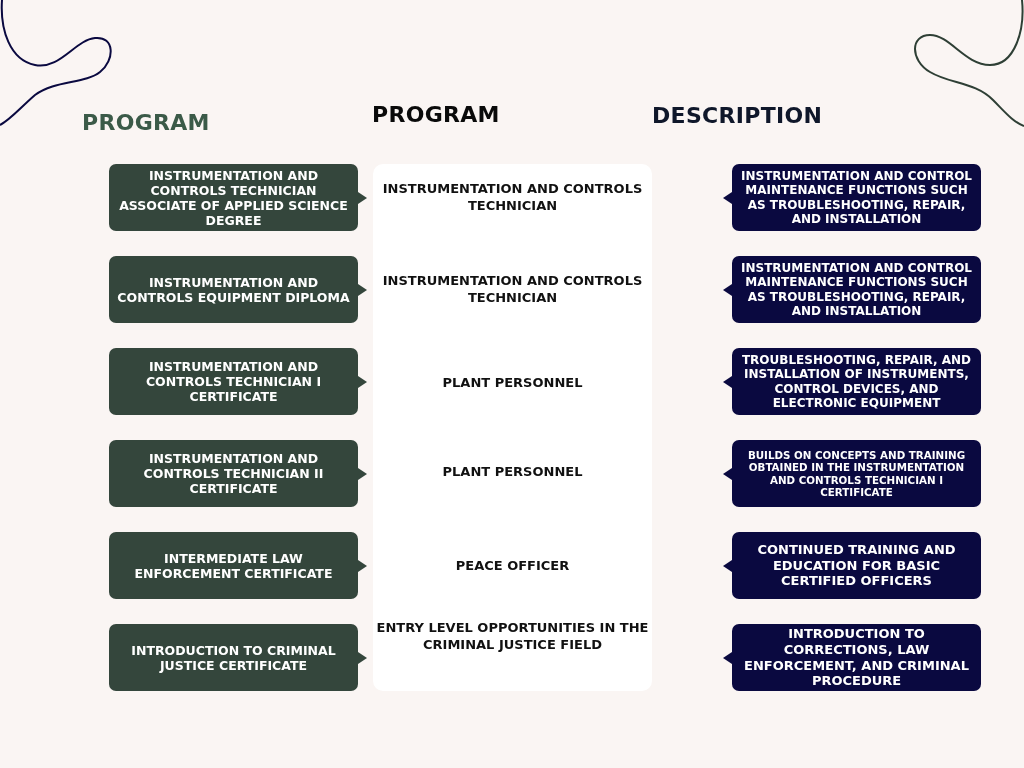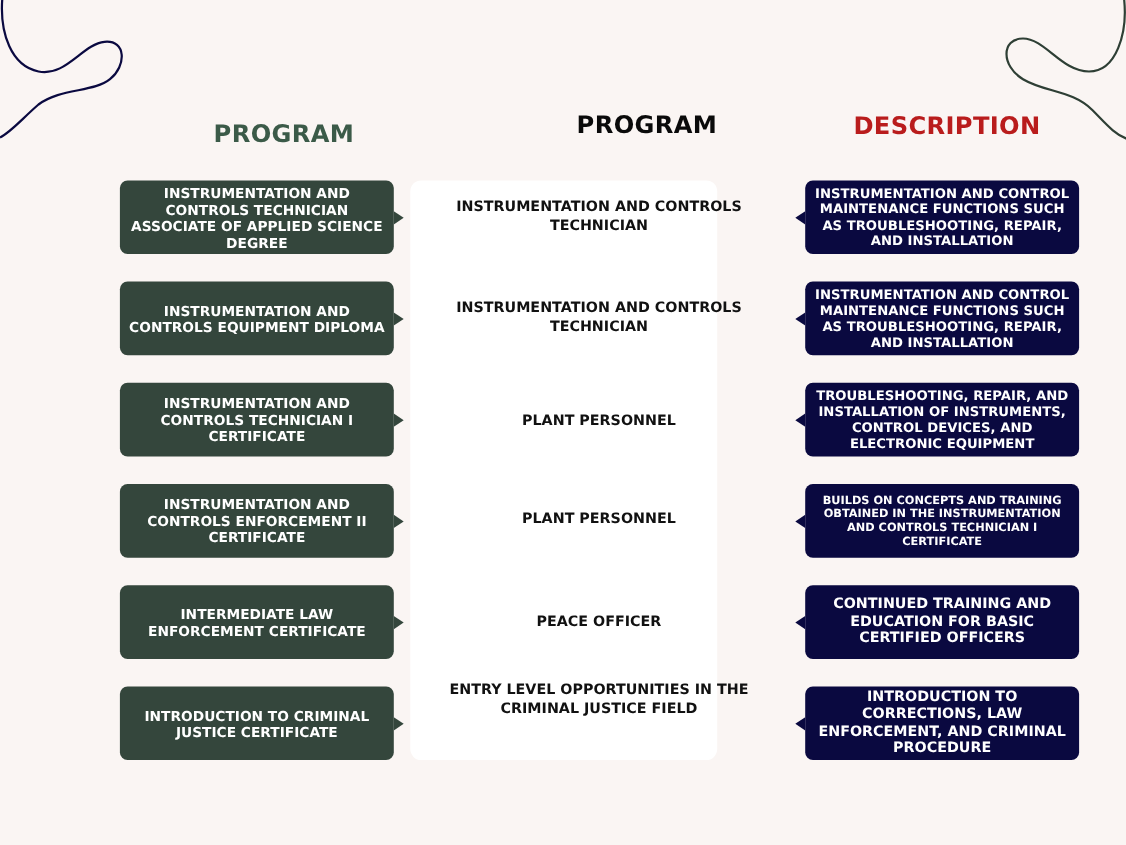--- a/index.html
+++ b/index.html
@@ -7,26 +7,26 @@
     body {
       background: #faf5f3;
       font-family: "DejaVu Sans", "Liberation Sans", sans-serif;
       position: relative;
     }
     .deco { position: absolute; }
     .col-header {
       position: absolute;
       font-weight: bold;
       font-size: 22px;
-      text-align: right;
+      text-align: left;
       letter-spacing: 0.3px;
     }
     #hdr-program { left: 82px; width: 240px; top: 110px; color: #3b5a48; }
     #hdr-careers { left: 372px; width: 280px; top: 102px; color: #0a0a0a; }
-    #hdr-description { left: 696px; width: 250px; top: 103px; color: #b91c1c; }
+    #hdr-description { left: 652px; width: 250px; top: 103px; color: #0f172a; }
 
     .careers-panel {
       position: absolute;
       left: 373px; top: 164px;
       width: 279px; height: 527px;
       background: #ffffff;
       border-radius: 10px;
     }
 
     .bubble {
@@ -71,21 +71,20 @@
     .career {
       position: absolute;
       left: 373px; width: 279px;
       color: #111111;
       font-weight: bold;
       font-size: 13px;
       text-align: center;
       line-height: 1.3;
       display: flex; align-items: center; justify-content: center;
       height: 67px;
-      margin-left: 32px;
     }
   </style>
 </head>
 <body>
 
 <svg class="deco" style="left:0;top:0" width="120" height="130" viewBox="0 0 120 130">
   <path d="M2 0 C0 30, 10 60, 35 65 C60 70, 75 40, 95 38 C115 36, 115 60, 100 72 C85 84, 55 80, 35 95 C20 108, 10 120, 0 125" fill="none" stroke="#0a0940" stroke-width="2"></path>
 </svg>
 <svg class="deco" style="left:905px;top:0" width="119" height="130" viewBox="0 0 119 130">
   <path d="M117 0 C120 30, 110 65, 85 65 C60 65, 45 35, 25 35 C5 35, 5 60, 25 72 C45 84, 70 82, 88 100 C100 112, 108 122, 119 126" fill="none" stroke="#2e3f35" stroke-width="2"></path>
@@ -115,21 +114,21 @@
 
 <div class="bubble prog" style="top:348px">
   <span class="txt">INSTRUMENTATION AND CONTROLS TECHNICIAN I CERTIFICATE</span>
 </div>
 <div class="career" style="top:350px">PLANT PERSONNEL</div>
 <div class="bubble desc" style="top:348px">
   <span class="txt">TROUBLESHOOTING, REPAIR, AND INSTALLATION OF INSTRUMENTS, CONTROL DEVICES, AND ELECTRONIC EQUIPMENT</span>
 </div>
 
 <div class="bubble prog" style="top:440px">
-  <span class="txt">INSTRUMENTATION AND CONTROLS ENFORCEMENT II CERTIFICATE</span>
+  <span class="txt">INSTRUMENTATION AND CONTROLS TECHNICIAN II CERTIFICATE</span>
 </div>
 <div class="career" style="top:439px">PLANT PERSONNEL</div>
 <div class="bubble desc small" style="top:440px">
   <span class="txt">BUILDS ON CONCEPTS AND TRAINING OBTAINED IN THE INSTRUMENTATION AND CONTROLS TECHNICIAN I CERTIFICATE</span>
 </div>
 
 <div class="bubble prog" style="top:532px">
   <span class="txt">INTERMEDIATE LAW ENFORCEMENT CERTIFICATE</span>
 </div>
 <div class="career" style="top:533px">PEACE OFFICER</div>

